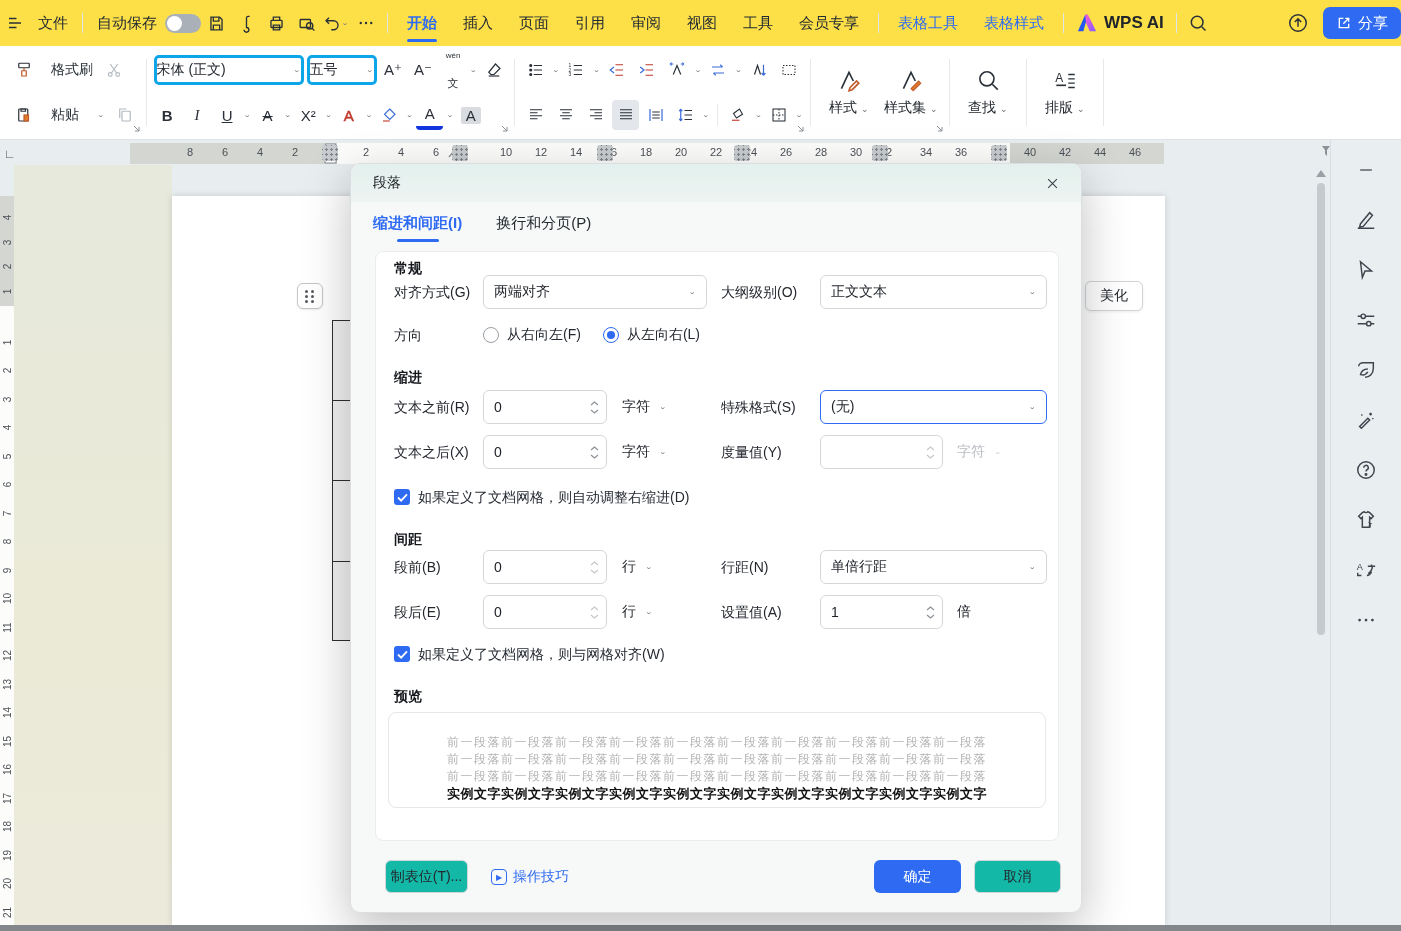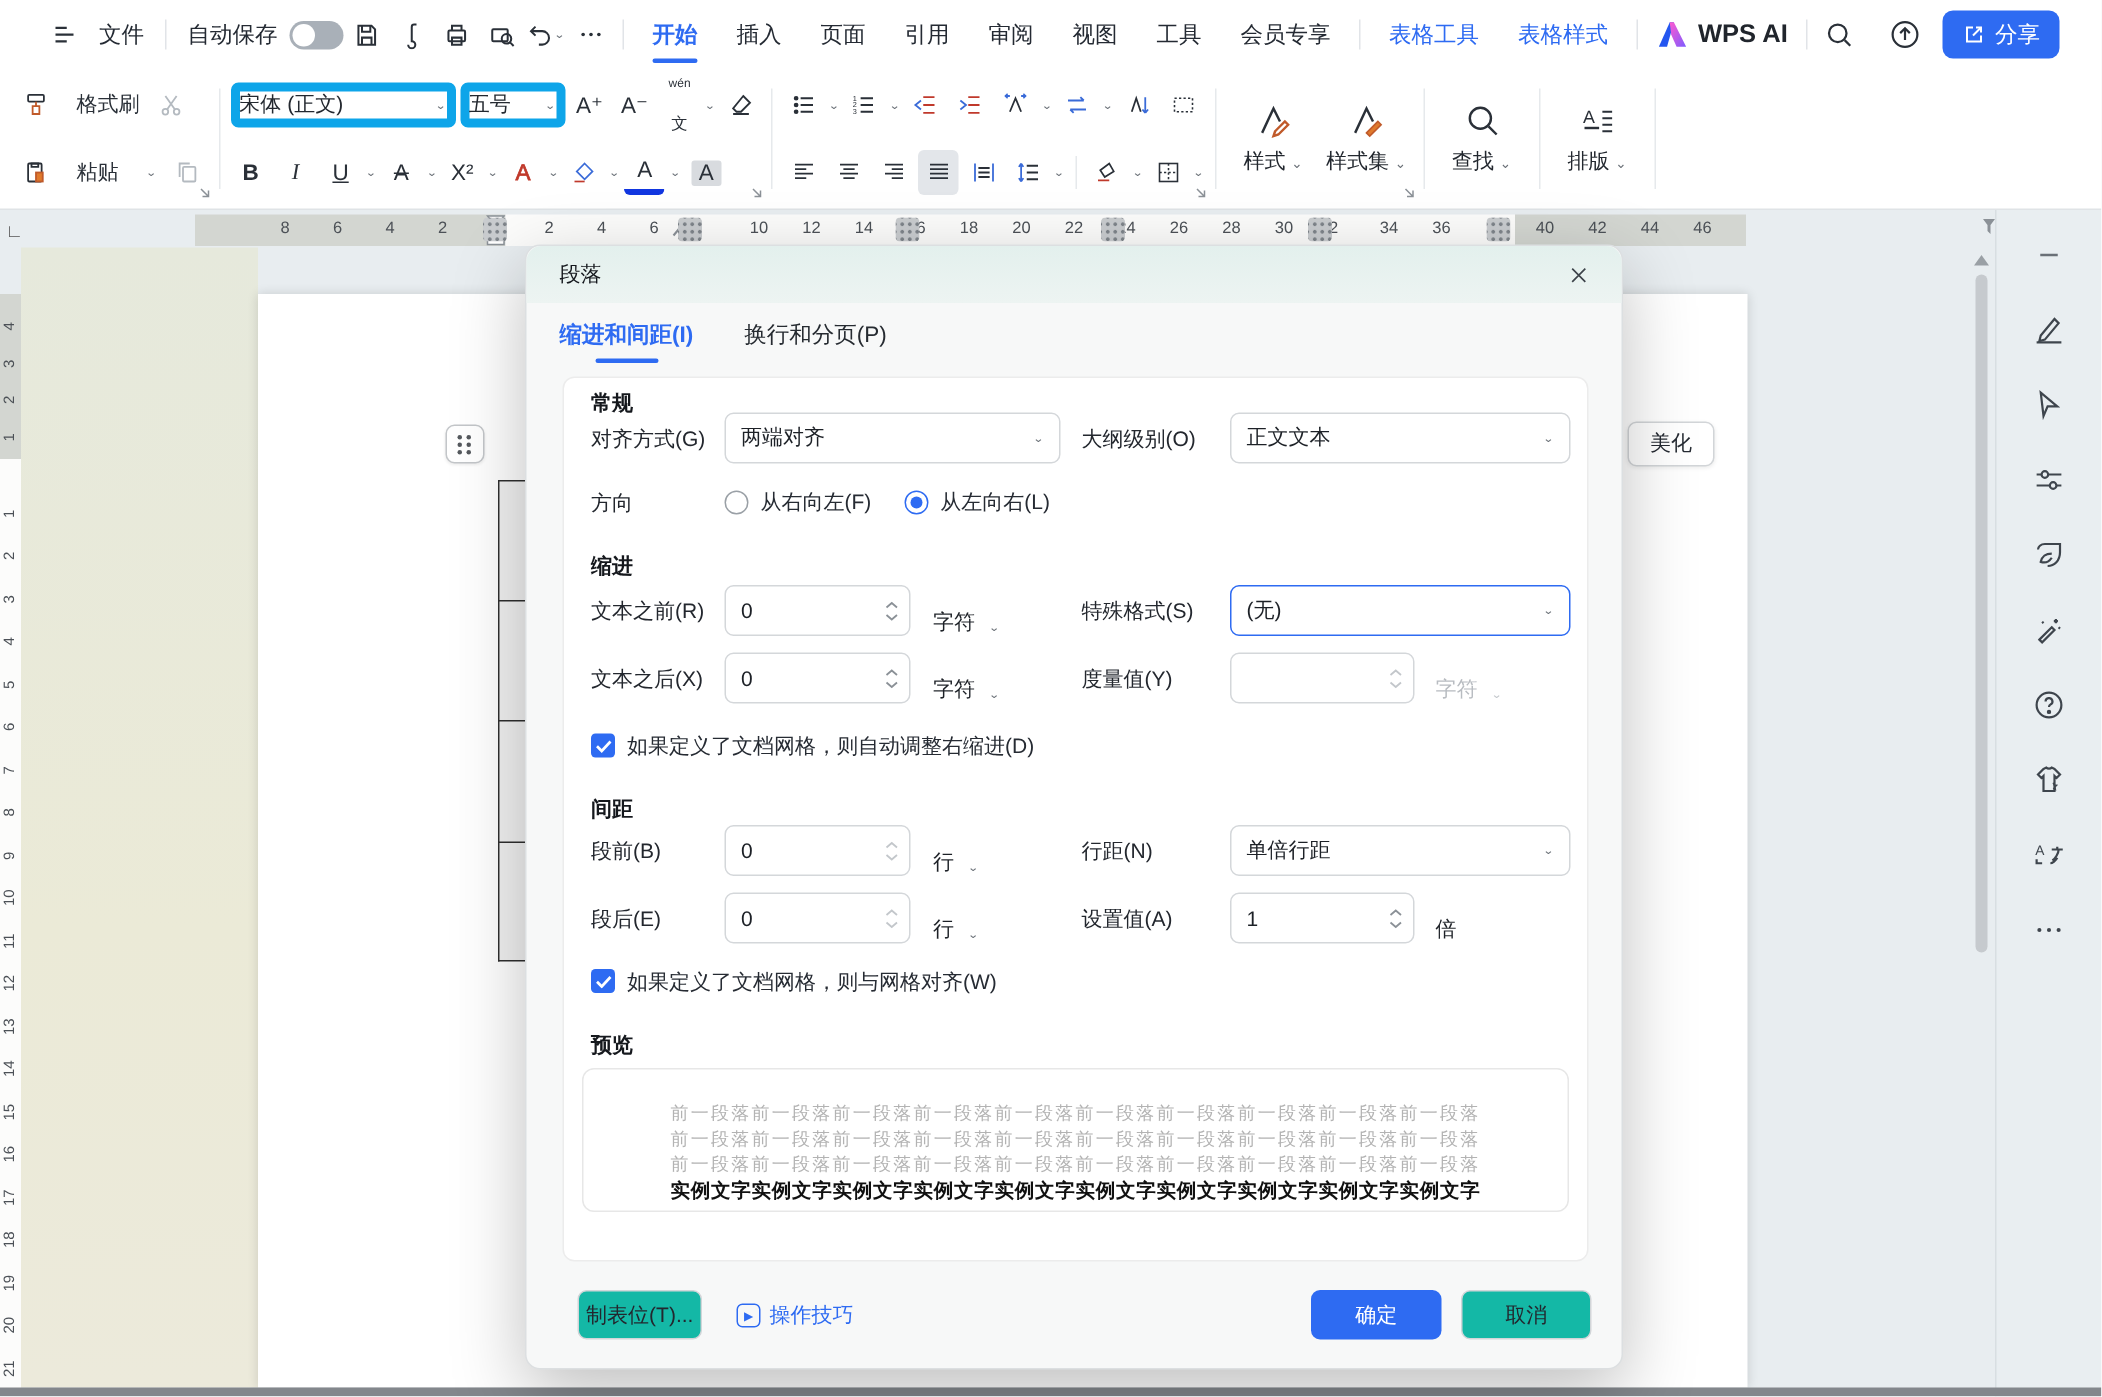--- a/index.html
+++ b/index.html
@@ -2,21 +2,21 @@
 <html><head>
 <meta charset="utf-8">
 <style>
   * { margin:0; padding:0; box-sizing:border-box; }
   body { font-family:"Liberation Sans","DejaVu Sans",sans-serif; }
   .app { position:relative; width:1401px; height:931px; overflow:hidden;
          background:#e8edf0; color:#262b33; }
 
   
   .menubar { position:absolute; left:0; top:0; width:1401px; height:46px;
-             background:#ffffff; display:flex; align-items:center; padding:0 28px;
+             background:#fde047; display:flex; align-items:center; padding:0 0;
              font-size:15px; white-space:nowrap; z-index:30; }
   .mb-item { display:flex; align-items:center; gap:6px; padding:0 8px; height:30px;
              border-radius:4px; color:#242a33; }
   .mb-sep { width:1px; height:20px; background:#e1e4e8; margin:0 6px; }
   .mb-tabs { display:flex; align-items:center; }
   .mb-tab { padding:0 13px; height:44px; display:flex; align-items:center;
             position:relative; color:#242a33; }
   .mb-tab.active { color:#2e6bf2; font-weight:bold; }
   .mb-tab.active::after { content:""; position:absolute; left:13px; right:13px;
             bottom:3px; height:3px; border-radius:2px; background:#2e6bf2; }
@@ -41,21 +41,21 @@
               justify-content:space-between; padding:2px 5px; }
   .tb-row { display:flex; align-items:center; gap:3px; height:34px; }
   .tb-sep { width:1px; background:#e6e9ec; margin:8px 2px; }
   .tbtn { height:30px; min-width:27px; padding:0 4px; display:inline-flex;
           align-items:center; justify-content:center; gap:18px; border-radius:4px;
           font-size:15px; color:#2a3038; }
   .tbtn.active { background:#e3e6ea; }
   .tbtn.dim { color:#b4bac0; }
   .tbtn .lbl { font-size:14px; }
   .drop { font-size:9px; color:#6a7077; transform:scaleY(.8); }
-  .combo { height:30px; border:6px solid #0ea5e9; border-radius:5px; background:#fff;
+  .combo { height:30px; border:3px solid #0ea5e9; border-radius:5px; background:#fff;
            display:flex; align-items:center; justify-content:space-between;
            padding:0 0; font-size:14px; color:#23282f; }
   .corner-arrow { position:absolute; right:2px; bottom:0; width:10px; height:10px;
                   color:#8b9197; }
   .tb-big { display:flex; flex-direction:column; align-items:center;
             justify-content:center; gap:5px; width:62px; font-size:14px;
             color:#23282f; border-radius:4px; }
   .tb-big svg { display:block; }
   .u-blue { border-bottom:4px solid #1136e0; padding-bottom:0; line-height:1; }
   .hl-box { background:#d8dbdf; padding:0 5px; border-radius:2px; }
@@ -135,21 +135,21 @@
   .h3 { position:absolute; left:18px; font-weight:bold; font-size:14px; color:#15181d; }
   .flabel { position:absolute; font-size:14px; color:#23272e; line-height:34px; }
   .select { position:absolute; height:34px; border:1px solid #d4d7da; border-radius:6px;
             background:#fff; display:flex; align-items:center;
             justify-content:space-between; padding:0 10px; color:#1d2127; }
   .select.focused { border:1.5px solid #2e6bf2; }
   .spin { position:absolute; height:34px; border:1px solid #d4d7da; border-radius:6px;
           background:#fff; display:flex; align-items:center;
           justify-content:space-between; padding:0 7px 0 10px; color:#1d2127; }
   .spin-btns { display:flex; flex-direction:column; gap:3px; align-items:center; }
-  .unit { position:absolute; display:flex; align-items:flex-end; gap:9px; height:34px;
+  .unit { position:absolute; display:flex; align-items:center; gap:9px; height:34px;
           color:#1d2127; }
   .unit.dim { color:#b8bcc1; }
   .chk-row { position:absolute; left:18px; display:flex; align-items:flex-start; gap:8px; }
   .chk { width:16px; height:16px; border-radius:3px; background:#2e6bf2; display:flex;
          align-items:center; justify-content:center; }
   .radio { width:16px; height:16px; border-radius:50%; border:1px solid #9aa0a6;
            background:#fff; }
   .radio.sel { border:1px solid #2e6bf2; position:relative; }
   .radio.sel::after { content:""; position:absolute; left:3px; top:3px; width:8px;
            height:8px; border-radius:50%; background:#2e6bf2; }

